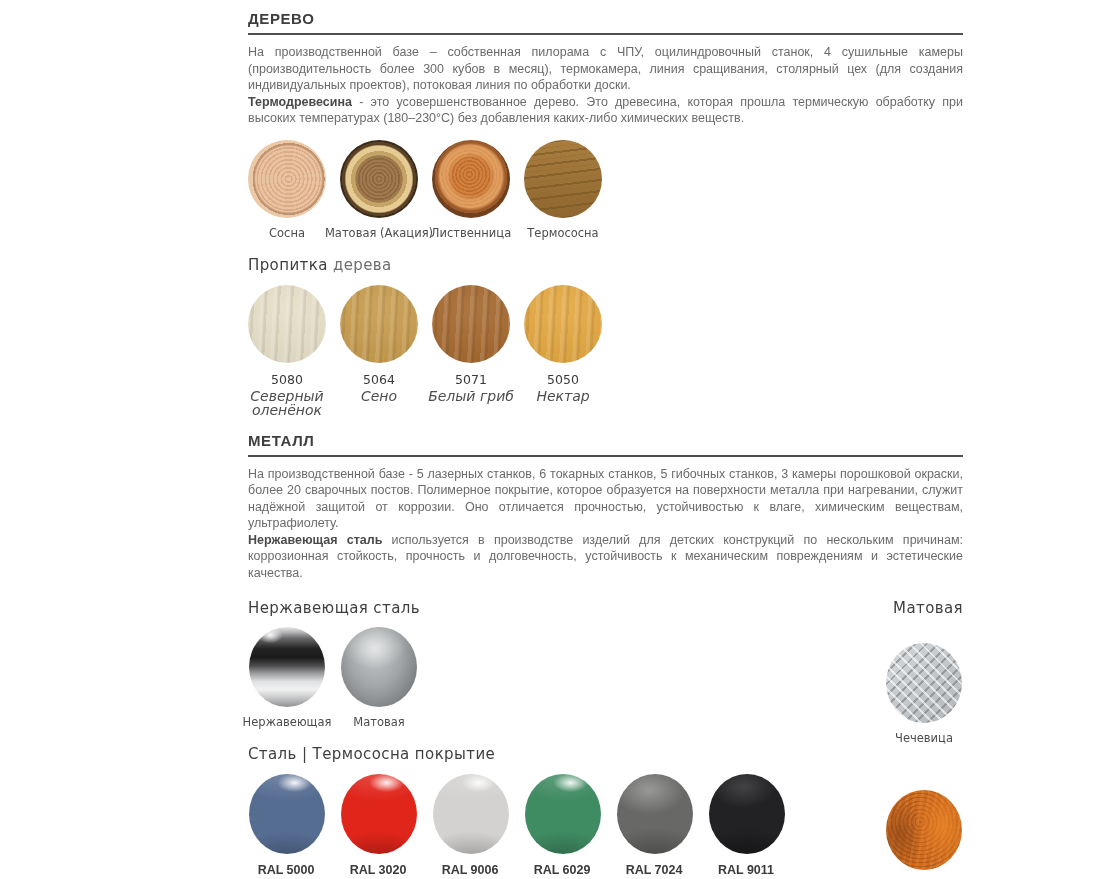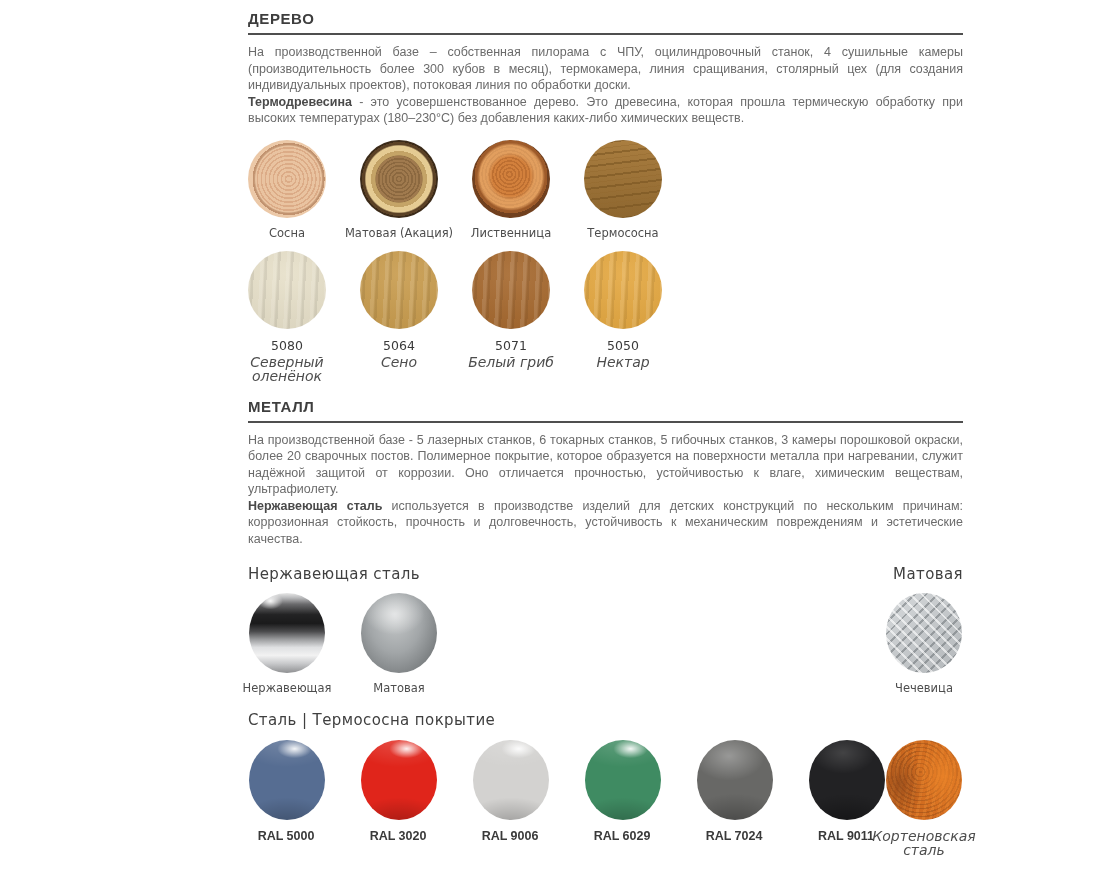--- a/index.html
+++ b/index.html
@@ -18,42 +18,42 @@
   .rule { height:2px; background:#4f4f4f; margin-bottom:9px; }
   .body-text { font-size:12.5px; line-height:16.5px; text-align:justify; color:#6b6b6b; }
   .body-text b { color:#4a4a4a; font-weight:bold; }
   .sub-title {
     font-family:"DejaVu Sans", sans-serif; font-size:15px; color:#3f3f3f;
     letter-spacing:.4px;
   }
   .sub-title .light { color:#6e6e6e; }
 
   
-  .swatch-row { display:flex; gap:34px; position:relative; }
+  .swatch-row { display:flex; gap:14px; position:relative; }
   .cell { width:78px; flex:0 0 78px; }
   .circle { width:78px; height:78px; border-radius:50%; }
   .ball   { width:76px; height:80px; border-radius:50%; margin:0 auto; }
   .cell-label {
     display:block; width:150px; margin:8px 0 0 -36px; text-align:center;
     font-family:"DejaVu Sans", sans-serif; font-size:11.5px; color:#4d4d4d;
     line-height:14px; white-space:nowrap;
   }
   .code-label {
     display:block; width:150px; margin:9px 0 0 -36px; text-align:center;
     font-family:"DejaVu Sans", sans-serif; font-size:12.5px; color:#3a3a3a; line-height:15px;
   }
   .name-label {
     display:block; width:104px; margin:2px 0 0 -13px; text-align:center;
     font-family:"DejaVu Sans", sans-serif; font-size:14px; color:#4d4d4d; line-height:14px;font-style:italic;
   }
   .ral-code {
     display:block; width:120px; margin:9px 0 0 -22px; text-align:center;
     font-size:12.5px; font-weight:bold; color:#3a3a3a; line-height:15px;
   }
-  .right-cell { position:absolute; right:0; top:0; }
+  .right-cell { position:absolute; right:0; top:16px; }
   .row-heads { display:flex; justify-content:space-between; align-items:baseline; }
 
   
   .sw-pine {
     background-color:var(--c);
     background-image:
       radial-gradient(circle at 52% 50%, rgba(0,0,0,0) 0 33px, rgba(176,130,95,.6) 34px 36px, rgba(236,201,168,.95) 36px 39px),
       repeating-radial-gradient(circle at 52% 50%, rgba(0,0,0,0) 0 2.5px, rgba(206,148,110,.5) 2.5px 4px);
   }
   .sw-robinia {
@@ -157,20 +157,21 @@
     <div class="cell">
       <div class="circle sw-larch" style="--c: #d2803c;"></div>
       <span class="cell-label">Лиственница</span>
     </div>
     <div class="cell">
       <div class="circle sw-thermo" style="--c: #9c7136;"></div>
       <span class="cell-label">Термососна</span>
     </div>
   </div>
 
+  <div class="sub-title mt-16"><span>Пропитка</span><span class="light"> дерева</span></div>
 
   <div class="swatch-row mt-11">
     <div class="cell">
       <div class="circle sw-stain" style="--c: #e6dfc8;"></div>
       <span class="code-label">5080</span>
       <span class="name-label">Северный оленёнок</span>
     </div>
     <div class="cell">
       <div class="circle sw-stain" style="--c: #c79a4b;"></div>
       <span class="code-label">5064</span>

